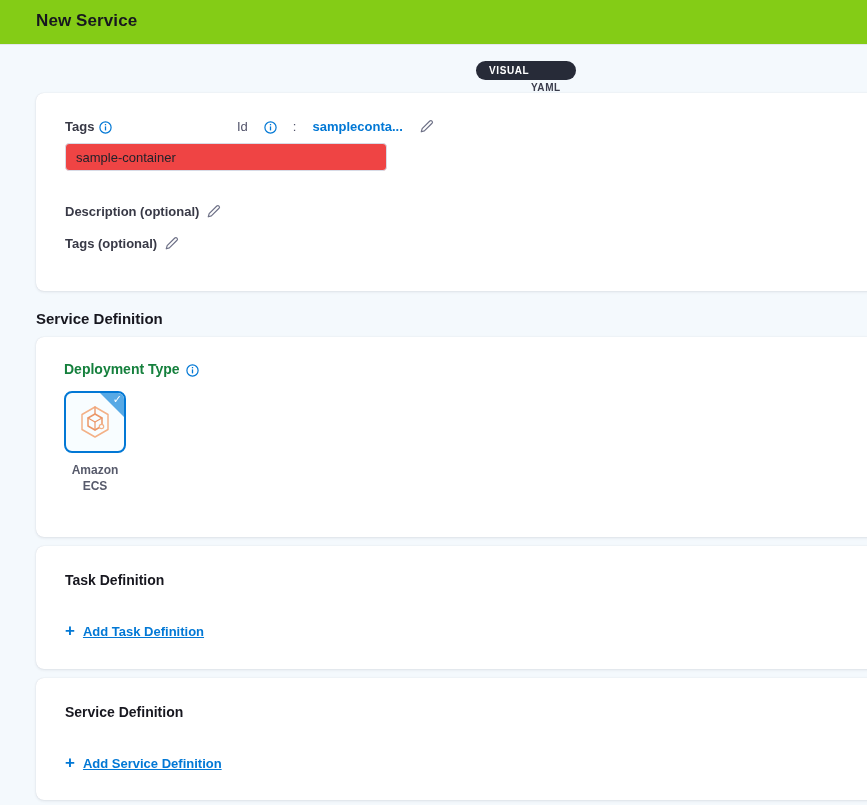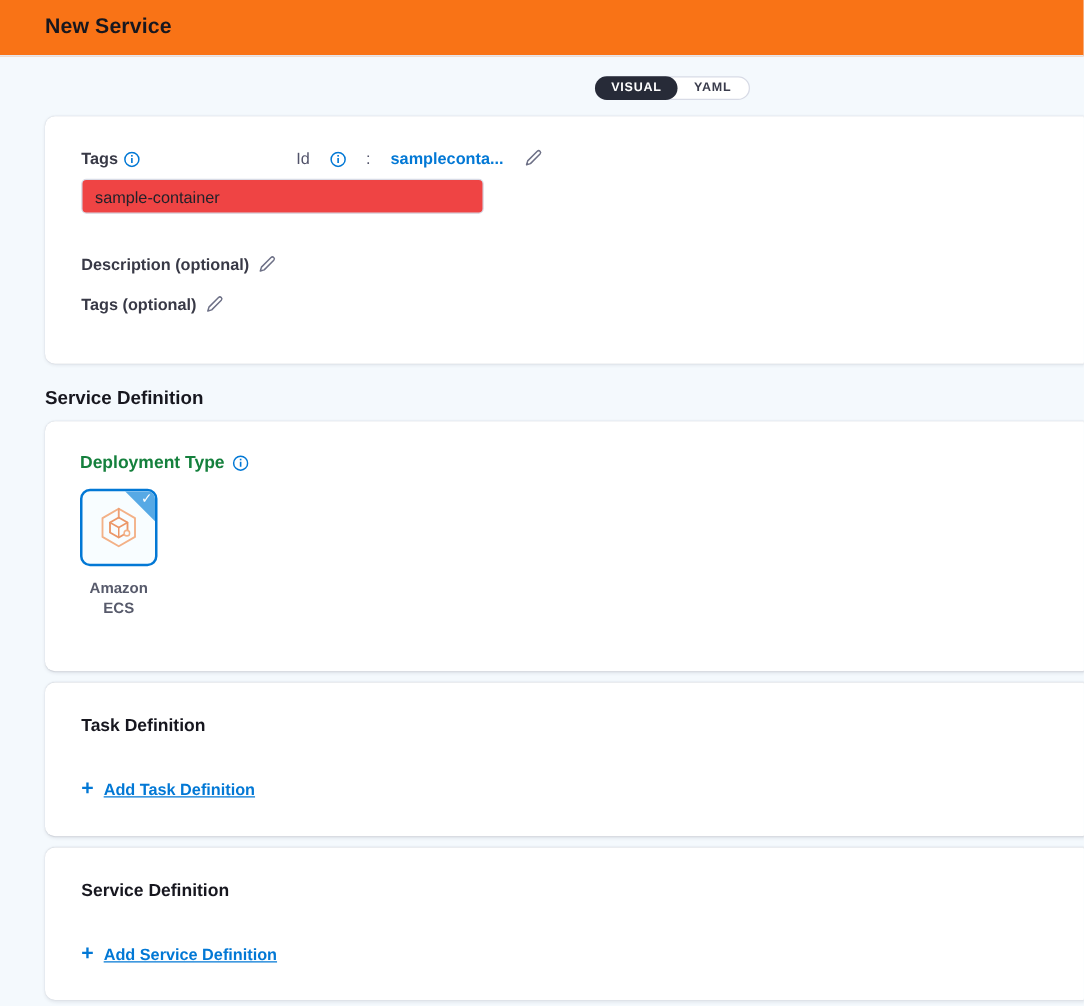--- a/index.html
+++ b/index.html
@@ -5,36 +5,36 @@
   * { margin:0; padding:0; box-sizing:border-box; }
   html,body { width:867px; height:805px; overflow:hidden; }
   body {
     font-family:"Liberation Sans","DejaVu Sans",sans-serif;
     background:#f4f9fd;
     position:relative;
     color:#22222a;
   }
   .page-header {
     position:absolute; left:0; top:0; width:867px; height:45px;
-    background:#f97316; border-bottom:1px solid #e4e7ee;text-decoration:underline;
+    background:#84cc16; border-bottom:1px solid #e4e7ee;text-decoration:underline;
   }
   .page-title {
     position:absolute; left:36px; top:11px;
     font-size:17px; font-weight:700; color:#17171f; letter-spacing:.1px;
   }
   
   .mode-toggle {
     position:absolute; left:476px; top:61px; height:19px;
     display:flex; align-items:stretch;
-    background:#ffffff; border:1px solid #d8dbe6; border-radius:10px;
+    background:#ffffff; border:1px solid #d8dbe6; border-radius:10px;flex-direction:column;
   }
   .mode-seg {
     font-size:10px; font-weight:700; letter-spacing:.6px;
     color:#3a3c4c; padding:0 14px; line-height:17px; cursor:pointer;
-    border-radius:10px; user-select:none;
+    border-radius:10px; user-select:none;margin-left:40px;
   }
   .mode-seg.active {
     background:#272b38; color:#ffffff; margin:-1px; line-height:19px; padding:0 13px;
   }
   
   .card {
     position:absolute; left:36px; width:844px; background:#ffffff;
     border-radius:8px;
     box-shadow:0 1px 3px rgba(40,41,61,.10), 0 0 1px rgba(40,41,61,.14);
   }

